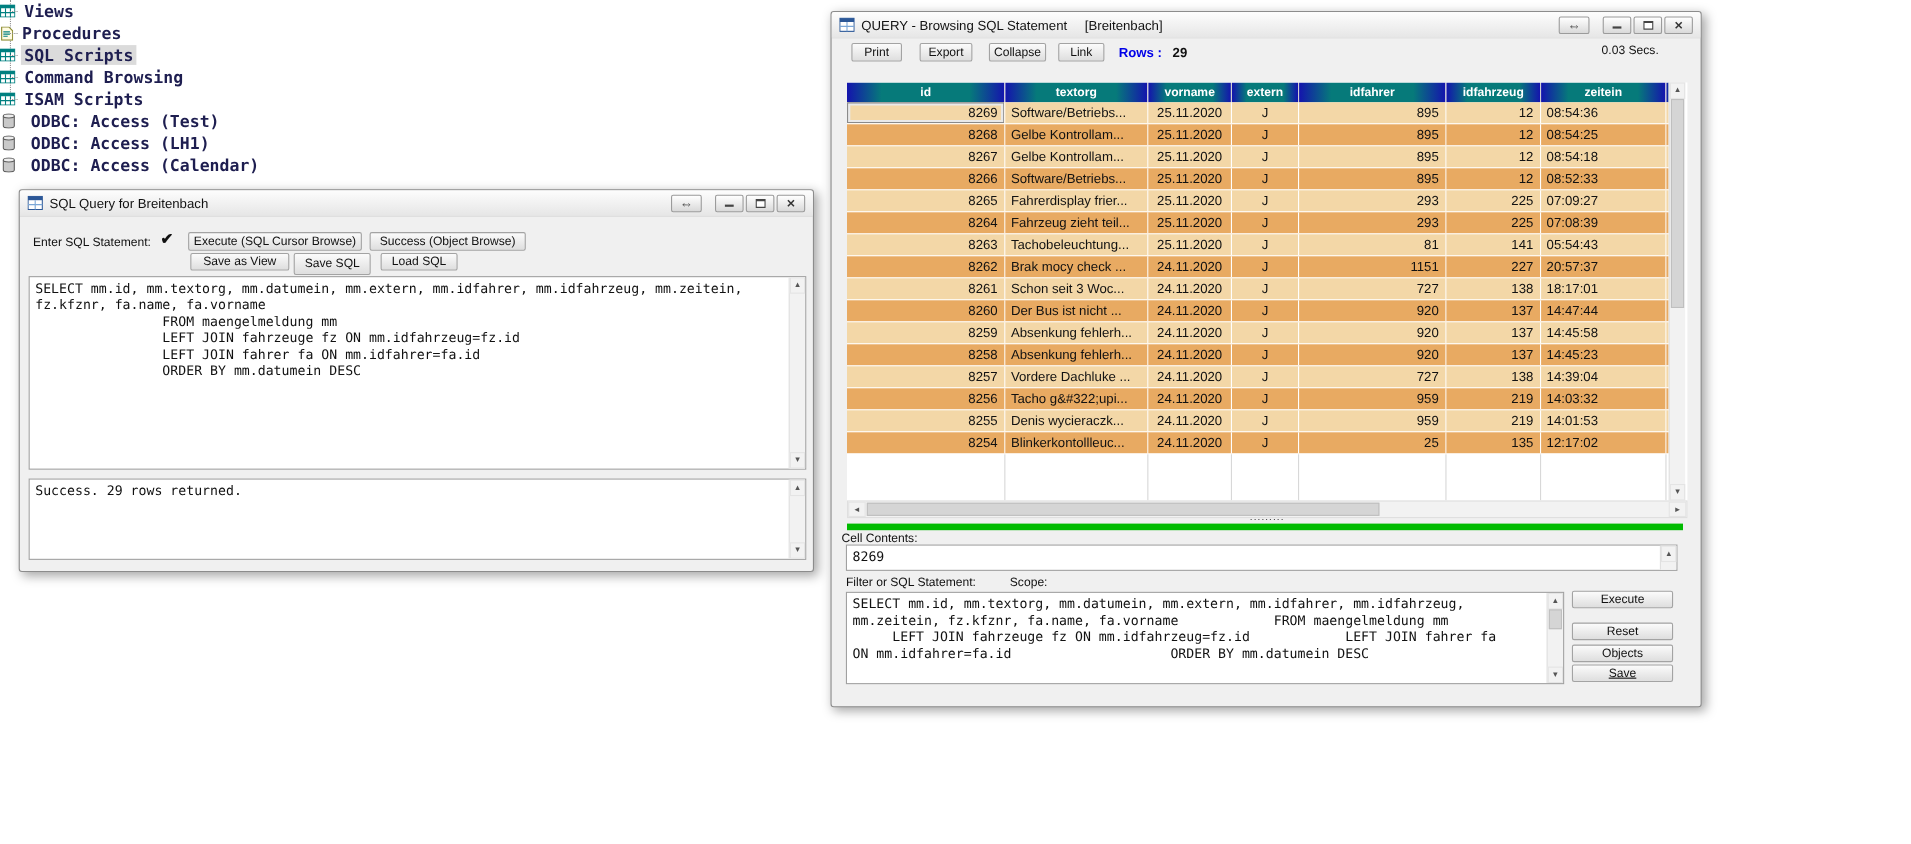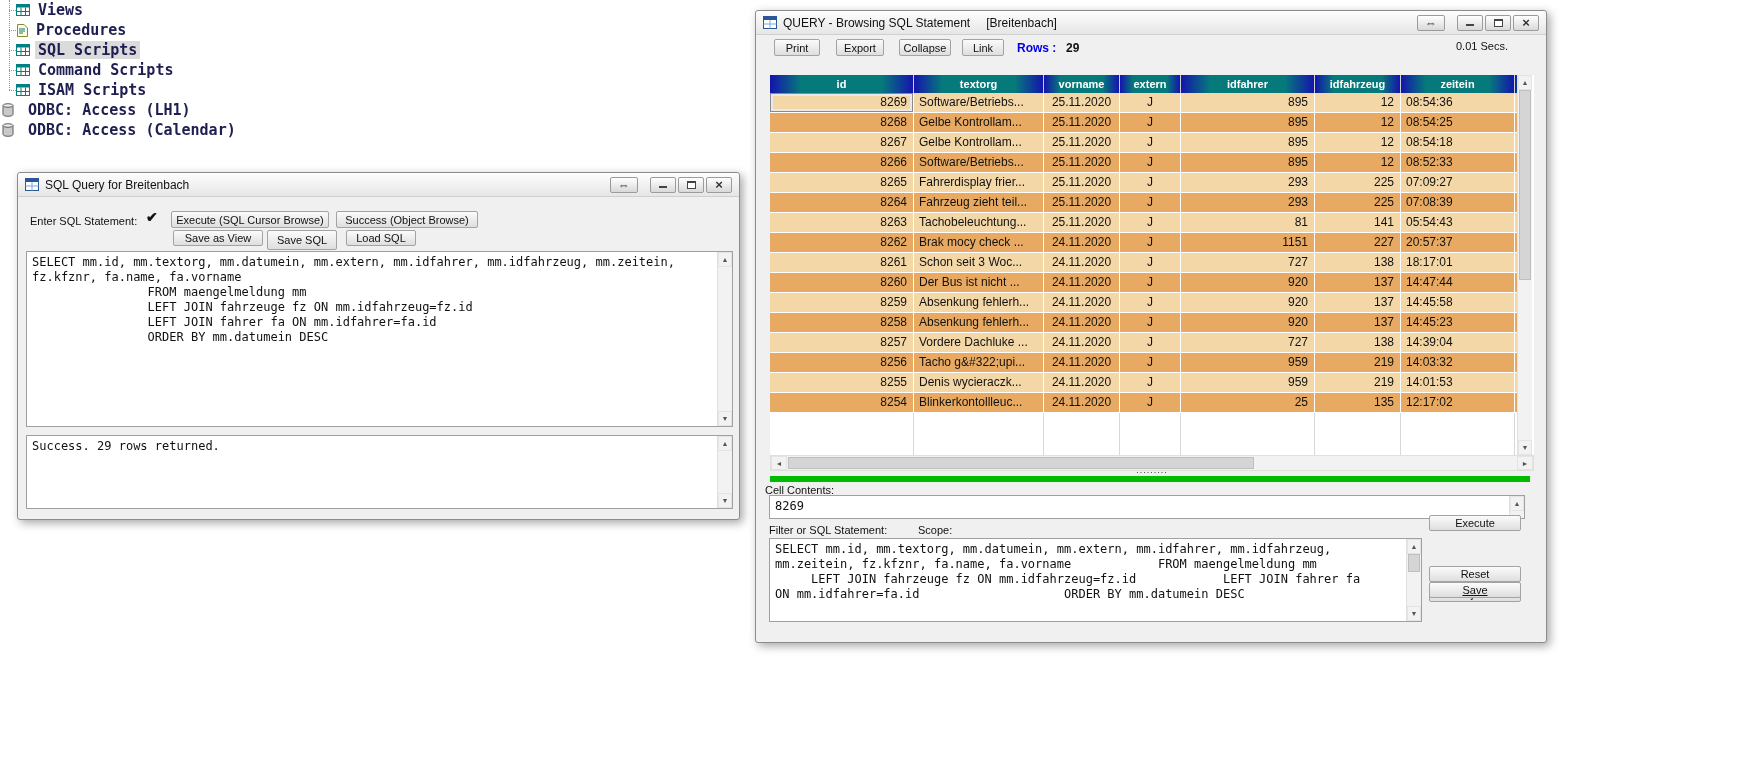--- a/index.html
+++ b/index.html
@@ -4,21 +4,21 @@
 <style>
   *{margin:0;padding:0;box-sizing:border-box}
   html,body{width:1737px;height:767px;background:#fff;overflow:hidden;
     font-family:"Liberation Sans",sans-serif;color:#111;position:relative}
 
   
   .tree{position:absolute;left:0;top:-8;width:330px;
     font-family:"DejaVu Sans Mono",monospace;font-weight:bold;font-size:15px;color:#1E1E50}
   .tree-vline{position:absolute;left:9px;top:0;height:90px;border-left:1px dotted #909090}
   .tree-item{height:20px;display:flex;align-items:center;position:relative;white-space:pre}
-  .tree-item.indent{padding-left:16px}
+  .tree-item.indent{}
   .tree-item.indent::before{content:"";position:absolute;left:9px;top:10px;width:7px;border-top:1px dotted #909090}
   .tree-item.root{padding-left:2px}
   .tree-icon{display:flex;margin-right:5px;flex:none}
   .tree-item.root .tree-icon{margin-right:11px}
   .tree-label{padding:0 3px;line-height:18px}
   .tree-label.selected{background:#DBDBDB}
 
   
   .win{position:absolute;background:#F0F0F0;border:1px solid #8C8C8C;border-radius:3px;
     box-shadow:3px 3px 10px rgba(0,0,0,.35)}
@@ -140,28 +140,32 @@
             <line x1="0.5" y1="7.5" x2="13.5" y2="7.5" stroke="#008080"></line>
             <line x1="5" y1="3.5" x2="5" y2="11.5" stroke="#008080"></line>
             <line x1="9.5" y1="3.5" x2="9.5" y2="11.5" stroke="#008080"></line>
           </svg></span><span class="tree-label selected">SQL Scripts</span></div>
       <div class="tree-item indent"><span class="tree-icon"><svg width="14" height="12" viewBox="0 0 14 12">
             <rect x="0.5" y="0.5" width="13" height="11" fill="#fff" stroke="#008080"></rect>
             <rect x="0.5" y="0.5" width="13" height="3" fill="#008080"></rect>
             <line x1="0.5" y1="7.5" x2="13.5" y2="7.5" stroke="#008080"></line>
             <line x1="5" y1="3.5" x2="5" y2="11.5" stroke="#008080"></line>
             <line x1="9.5" y1="3.5" x2="9.5" y2="11.5" stroke="#008080"></line>
-          </svg></span><span class="tree-label">Command Scripts</span></div>
+          </svg></span><span class="tree-label">Command Browsing</span></div>
       <div class="tree-item indent"><span class="tree-icon"><svg width="14" height="12" viewBox="0 0 14 12">
             <rect x="0.5" y="0.5" width="13" height="11" fill="#fff" stroke="#008080"></rect>
             <rect x="0.5" y="0.5" width="13" height="3" fill="#008080"></rect>
             <line x1="0.5" y1="7.5" x2="13.5" y2="7.5" stroke="#008080"></line>
             <line x1="5" y1="3.5" x2="5" y2="11.5" stroke="#008080"></line>
             <line x1="9.5" y1="3.5" x2="9.5" y2="11.5" stroke="#008080"></line>
           </svg></span><span class="tree-label">ISAM Scripts</span></div>
+      <div class="tree-item root"><span class="tree-icon"><svg width="12" height="14" viewBox="0 0 12 14">
+            <path d="M1,2.5 v9 a5,1.8 0 0 0 10,0 v-9" fill="#C9C9C9" stroke="#5E5E5E"></path>
+            <ellipse cx="6" cy="2.5" rx="5" ry="1.8" fill="#EDEDED" stroke="#5E5E5E"></ellipse>
+          </svg></span><span class="tree-label">ODBC: Access (Test)</span></div>
       <div class="tree-item root"><span class="tree-icon"><svg width="12" height="14" viewBox="0 0 12 14">
             <path d="M1,2.5 v9 a5,1.8 0 0 0 10,0 v-9" fill="#C9C9C9" stroke="#5E5E5E"></path>
             <ellipse cx="6" cy="2.5" rx="5" ry="1.8" fill="#EDEDED" stroke="#5E5E5E"></ellipse>
           </svg></span><span class="tree-label">ODBC: Access (LH1)</span></div>
       <div class="tree-item root"><span class="tree-icon"><svg width="12" height="14" viewBox="0 0 12 14">
             <path d="M1,2.5 v9 a5,1.8 0 0 0 10,0 v-9" fill="#C9C9C9" stroke="#5E5E5E"></path>
             <ellipse cx="6" cy="2.5" rx="5" ry="1.8" fill="#EDEDED" stroke="#5E5E5E"></ellipse>
           </svg></span><span class="tree-label">ODBC: Access (Calendar)</span></div>
     </div>
 </div>
@@ -242,21 +246,21 @@
       <span class="wbtn close">×</span>
     </span>
   </div>
 
   <div class="tbtn q-print">Print</div>
   <div class="tbtn q-export">Export</div>
   <div class="tbtn q-collapse">Collapse</div>
   <div class="tbtn q-link">Link</div>
   <span class="lbl q-rows-label">Rows :</span>
   <span class="lbl q-rows-value">29</span>
-  <span class="lbl q-secs">0.01 Secs.</span>
+  <span class="lbl q-secs">0.03 Secs.</span>
 
   <div class="grid">
     <div class="grid-main">
       <div class="ghead" id="grid-header">
           <div class="gh c0">id</div>
           <div class="gh c1">textorg</div>
           <div class="gh c2">vorname</div>
           <div class="gh c3">extern</div>
           <div class="gh c4">idfahrer</div>
           <div class="gh c5">idfahrzeug</div>
@@ -468,18 +472,18 @@
      LEFT JOIN fahrzeuge fz ON mm.idfahrzeug=fz.id            LEFT JOIN fahrer fa
 ON mm.idfahrer=fa.id                    ORDER BY mm.datumein DESC</pre>
     <div class="vscroll">
       <div class="sbtn">▲</div>
       <div class="vthumb"></div>
       <div class="sbtn sb-bottom">▼</div>
     </div>
   </div>
 
   <div id="side-buttons">
-      <div class="tbtn side-btn" style="top: 504px;">Execute</div>
+      <div class="tbtn side-btn" style="top: 526px;">Execute</div>
       <div class="tbtn side-btn" style="top: 555px;">Reset</div>
       <div class="tbtn side-btn" style="top: 575px;">Objects</div>
-      <div class="tbtn side-btn" style="top: 571px; text-decoration: underline;">Save</div>
+      <div class="tbtn side-btn" style="top: 593px; text-decoration: underline;">Save</div>
     </div>
 </div>
 
 </body></html>

